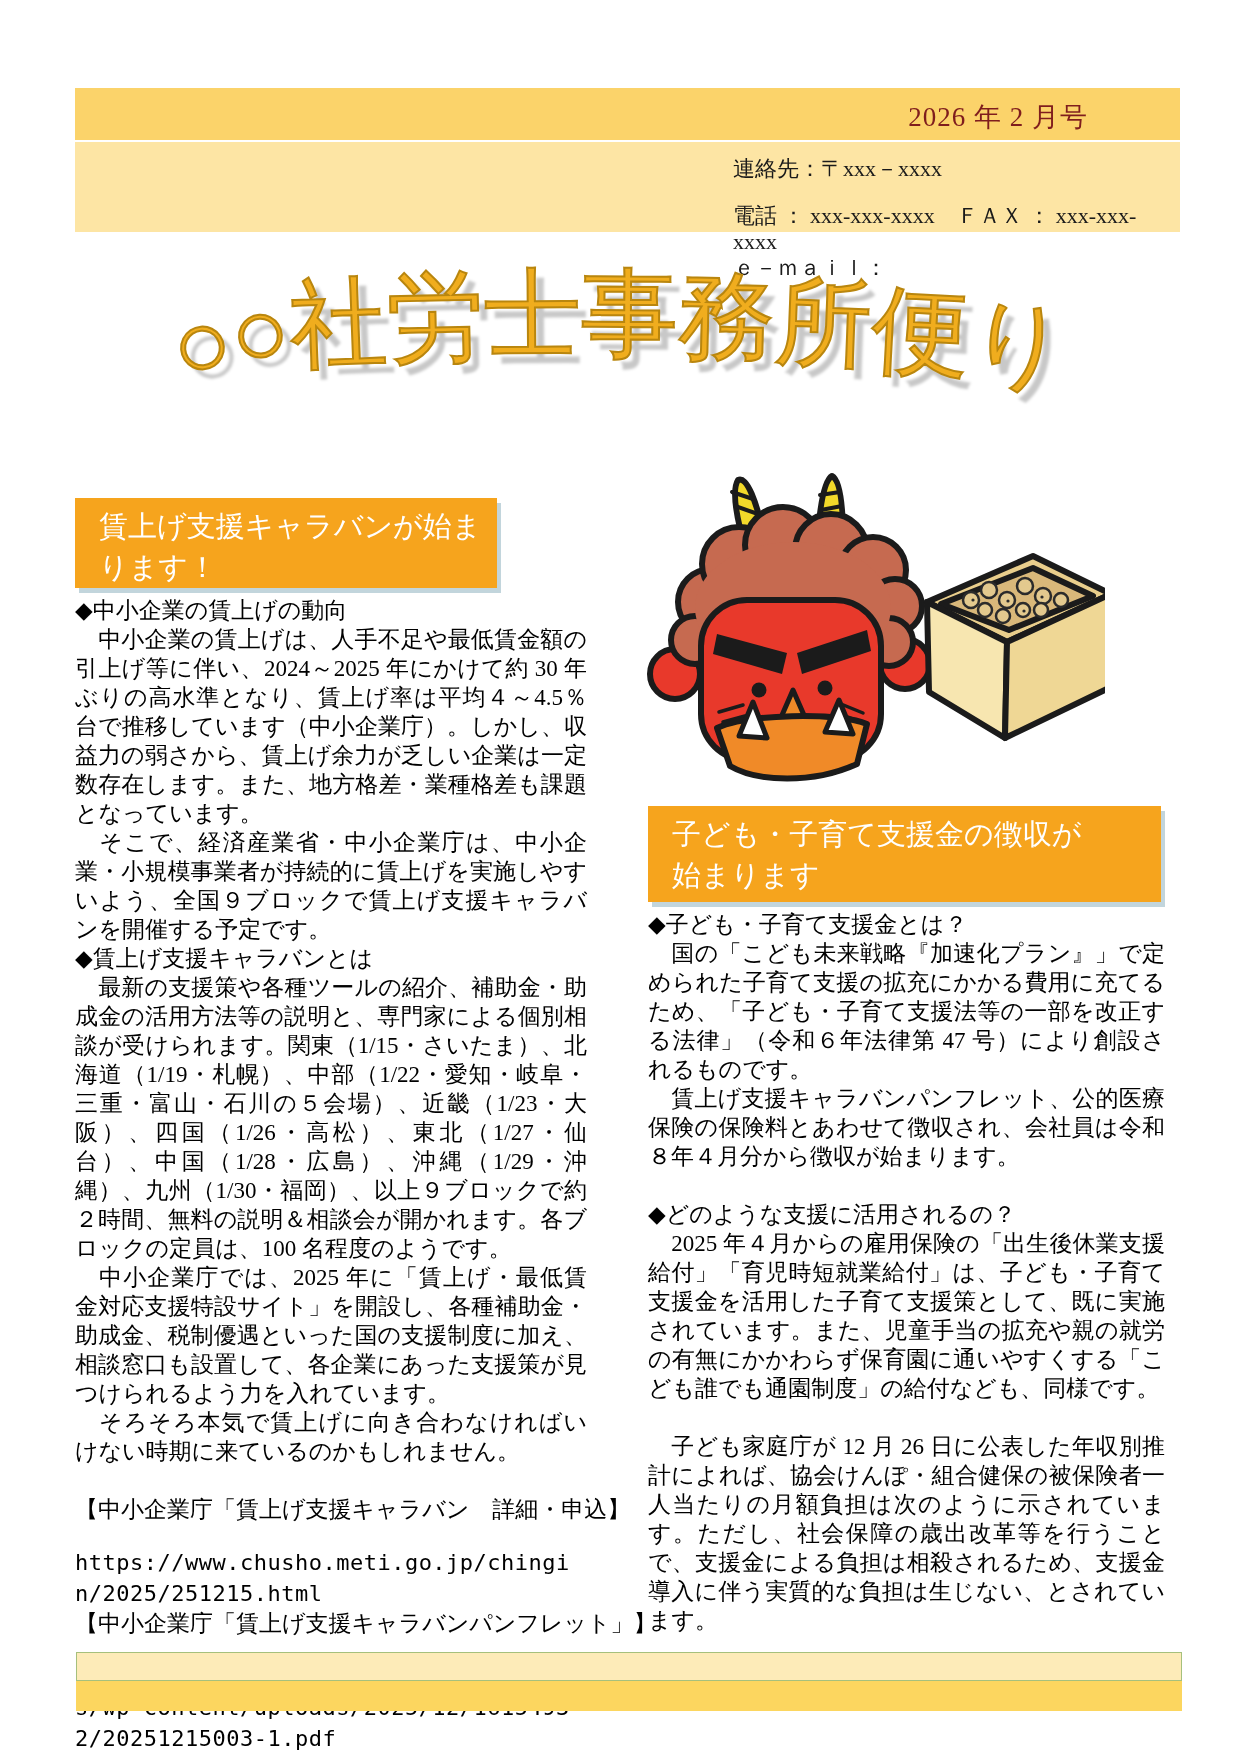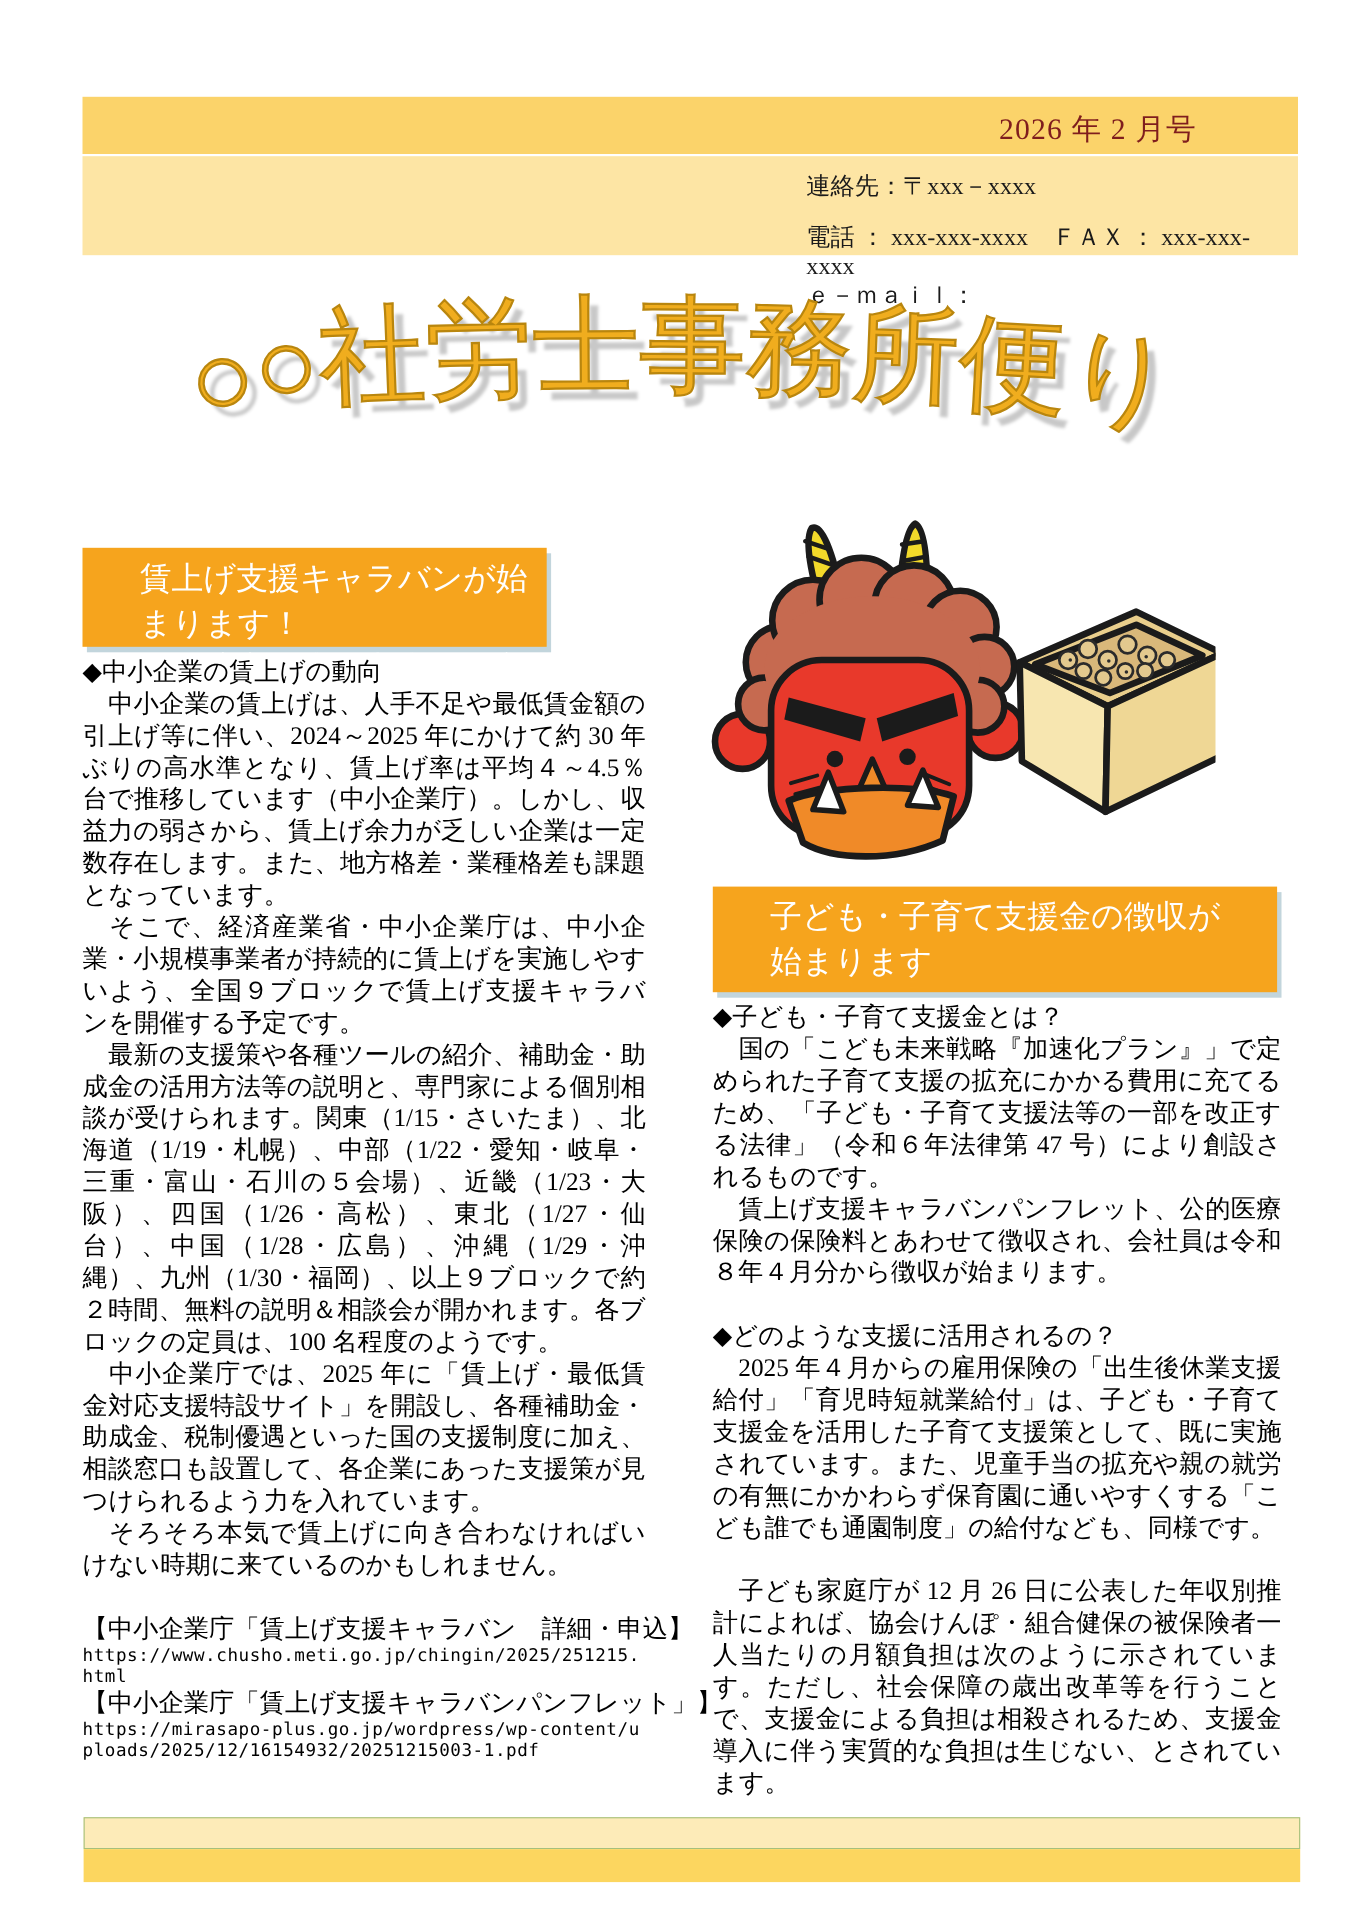--- a/index.html
+++ b/index.html
@@ -45,36 +45,36 @@
   .title-wrap span{display:inline-block;}
 
   
   .sec-box{
     background:var(--accent-orange,#F6A41D);
     color:#ffffff;
     font-size:29px;line-height:41px;
     padding:8px 0 0 24px;
     box-shadow:4px 5px 0 var(--box-shadow,#C2D5DC);
   }
-  .sec-box .bl{display:block;margin-left:28px;}
+  .sec-box .bl{display:block;}
   .box-left{left:75px;top:498px;width:398px;height:82px;}
   .box-right{left:648px;top:806px;width:489px;height:88px;}
 
   
   .col{font-size:23px;line-height:29px;}
   .col-left{left:75px;top:596px;width:512px;}
   .col-right{left:648px;top:910px;width:517px;}
   .blk{margin:0;}
   .blk.para{text-align:justify;text-align-last:left;}
   .blk.heading{}
   .blk.caption{white-space:nowrap;}
   .blk.url{
     font-family:"DejaVu Sans Mono",monospace;
-    font-size:16px;line-height:19px;
-    word-break:break-all;letter-spacing:.5px;
+    font-size:22px;line-height:31px;
+    word-break:break-all;letter-spacing:.5px;margin-top:23px;
   }
   .blk.spacer{height:29px;}
 
   
   .oni-wrap{left:635px;top:450px;width:470px;height:350px;}
 
   
   .footer-cream{
     left:76px;top:1652px;width:1104px;height:27px;
     background:var(--footer-cream,#FDEBB8);
@@ -102,20 +102,21 @@
 <div class="abs title-wrap"><span style="transform: translateY(30px) rotate(-4deg);">○</span><span style="transform: translateY(18.1px) rotate(-3.1deg);">○</span><span style="transform: translateY(9.3px) rotate(-2.2deg);">社</span><span style="transform: translateY(3.3px) rotate(-1.3deg);">労</span><span style="transform: translateY(0.4px) rotate(-0.4deg);">士</span><span style="transform: translateY(0.4px) rotate(0.4deg);">事</span><span style="transform: translateY(3.3px) rotate(1.3deg);">務</span><span style="transform: translateY(9.3px) rotate(2.2deg);">所</span><span style="transform: translateY(18.1px) rotate(3.1deg);">便</span><span style="transform: translateY(30px) rotate(4deg);">り</span></div>
 
 <div class="abs sec-box box-left">
   <span class="bl">賃上げ支援キャラバンが始まります！</span>
   <span class="bl">～経済産業省・中小企業庁</span>
 </div>
 <div class="abs col col-left">
     <div class="blk heading">◆中小企業の賃上げの動向</div>
     <div class="blk para">　中小企業の賃上げは、人手不足や最低賃金額の引上げ等に伴い、2024～2025 年にかけて約 30 年ぶりの高水準となり、賃上げ率は平均４～4.5％台で推移しています（中小企業庁）。しかし、収益力の弱さから、賃上げ余力が乏しい企業は一定数存在します。また、地方格差・業種格差も課題となっています。</div>
     <div class="blk para">　そこで、経済産業省・中小企業庁は、中小企業・小規模事業者が持続的に賃上げを実施しやすいよう、全国９ブロックで賃上げ支援キャラバンを開催する予定です。</div>
+    <div class="blk heading">◆賃上げ支援キャラバンとは</div>
     <div class="blk para">　最新の支援策や各種ツールの紹介、補助金・助成金の活用方法等の説明と、専門家による個別相談が受けられます。関東（1/15・さいたま）、北海道（1/19・札幌）、中部（1/22・愛知・岐阜・三重・富山・石川の５会場）、近畿（1/23・大阪）、四国（1/26・高松）、東北（1/27・仙台）、中国（1/28・広島）、沖縄（1/29・沖縄）、九州（1/30・福岡）、以上９ブロックで約２時間、無料の説明＆相談会が開かれます。各ブロックの定員は、100 名程度のようです。</div>
     <div class="blk para">　中小企業庁では、2025 年に「賃上げ・最低賃金対応支援特設サイト」を開設し、各種補助金・助成金、税制優遇といった国の支援制度に加え、相談窓口も設置して、各企業にあった支援策が見つけられるよう力を入れています。</div>
     <div class="blk para">　そろそろ本気で賃上げに向き合わなければいけない時期に来ているのかもしれません。</div>
     <div class="blk spacer"></div>
     <div class="blk caption">【中小企業庁「賃上げ支援キャラバン　詳細・申込】</div>
     <div class="blk url">https://www.chusho.meti.go.jp/chingin/2025/251215.html</div>
     <div class="blk caption">【中小企業庁「賃上げ支援キャラバンパンフレット」】</div>
     <div class="blk url">https://mirasapo-plus.go.jp/wordpress/wp-content/uploads/2025/12/16154932/20251215003-1.pdf</div>
   </div>
 

